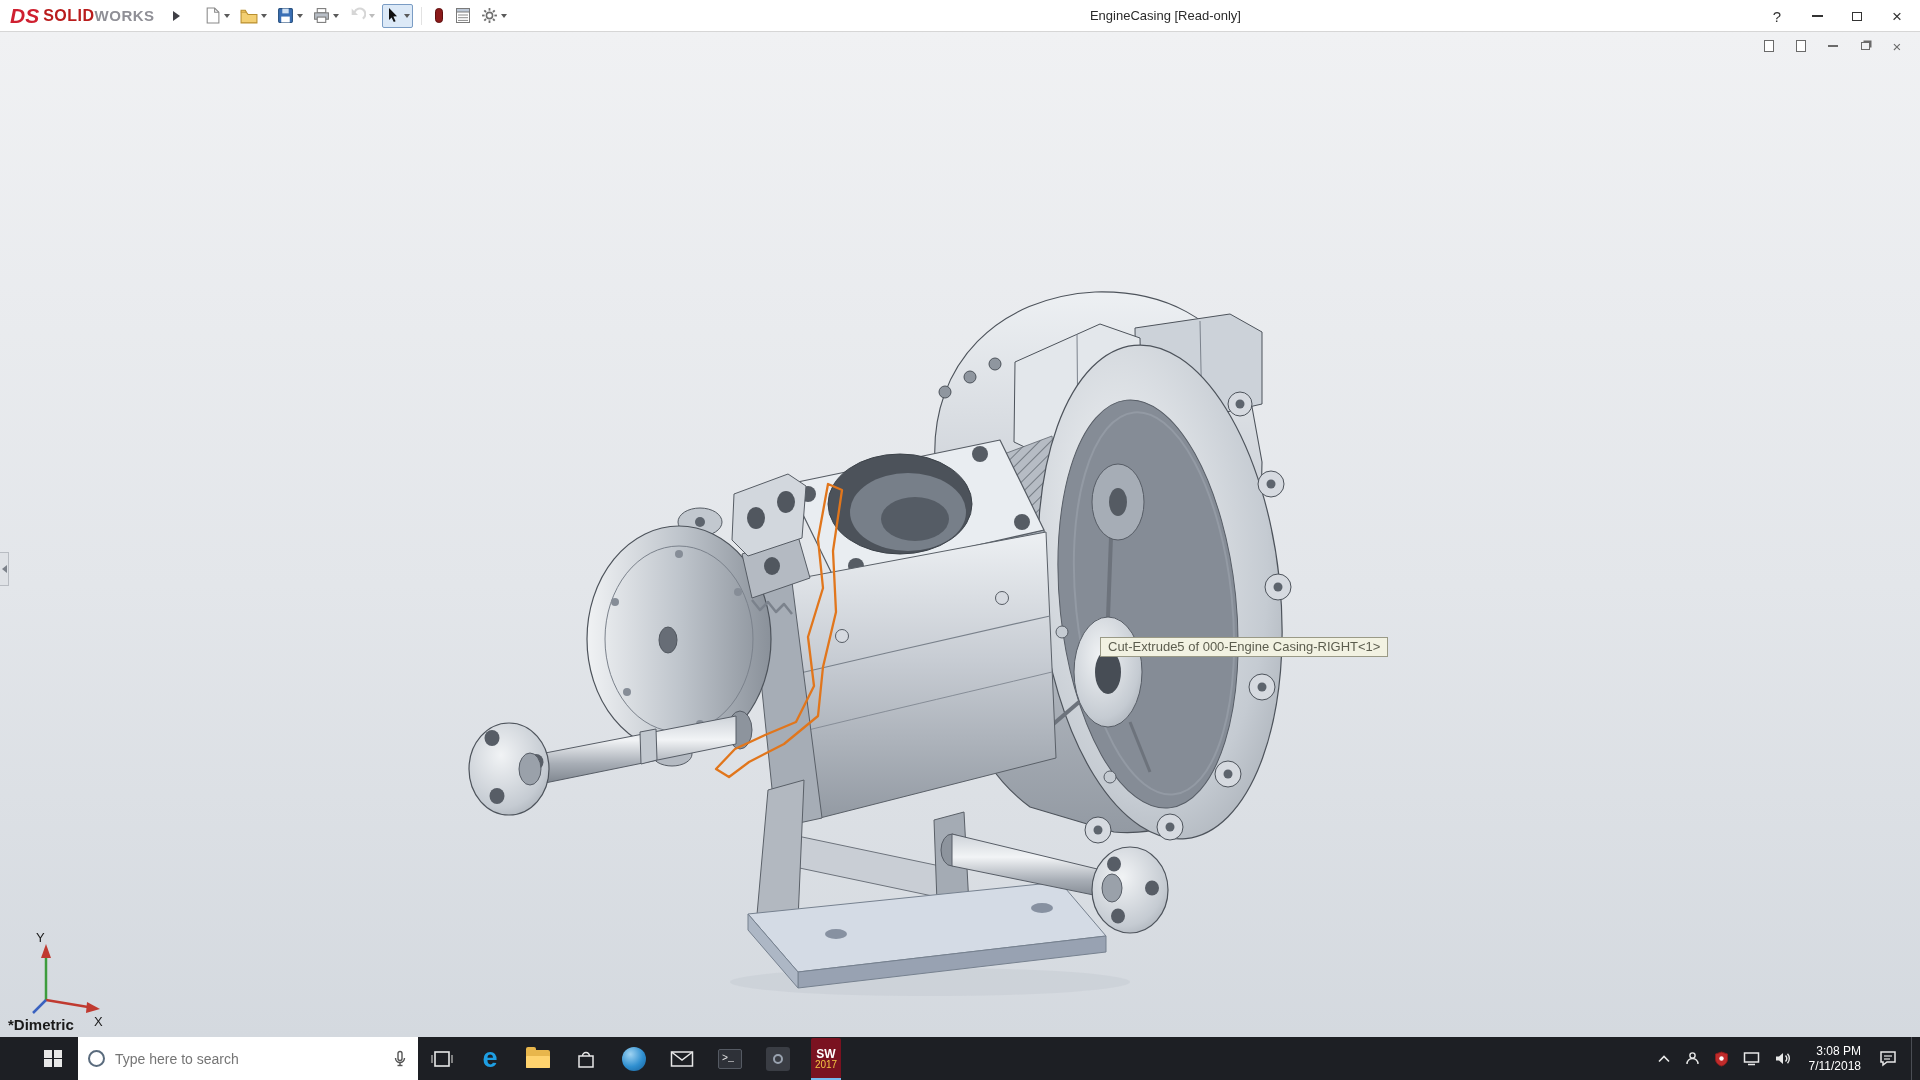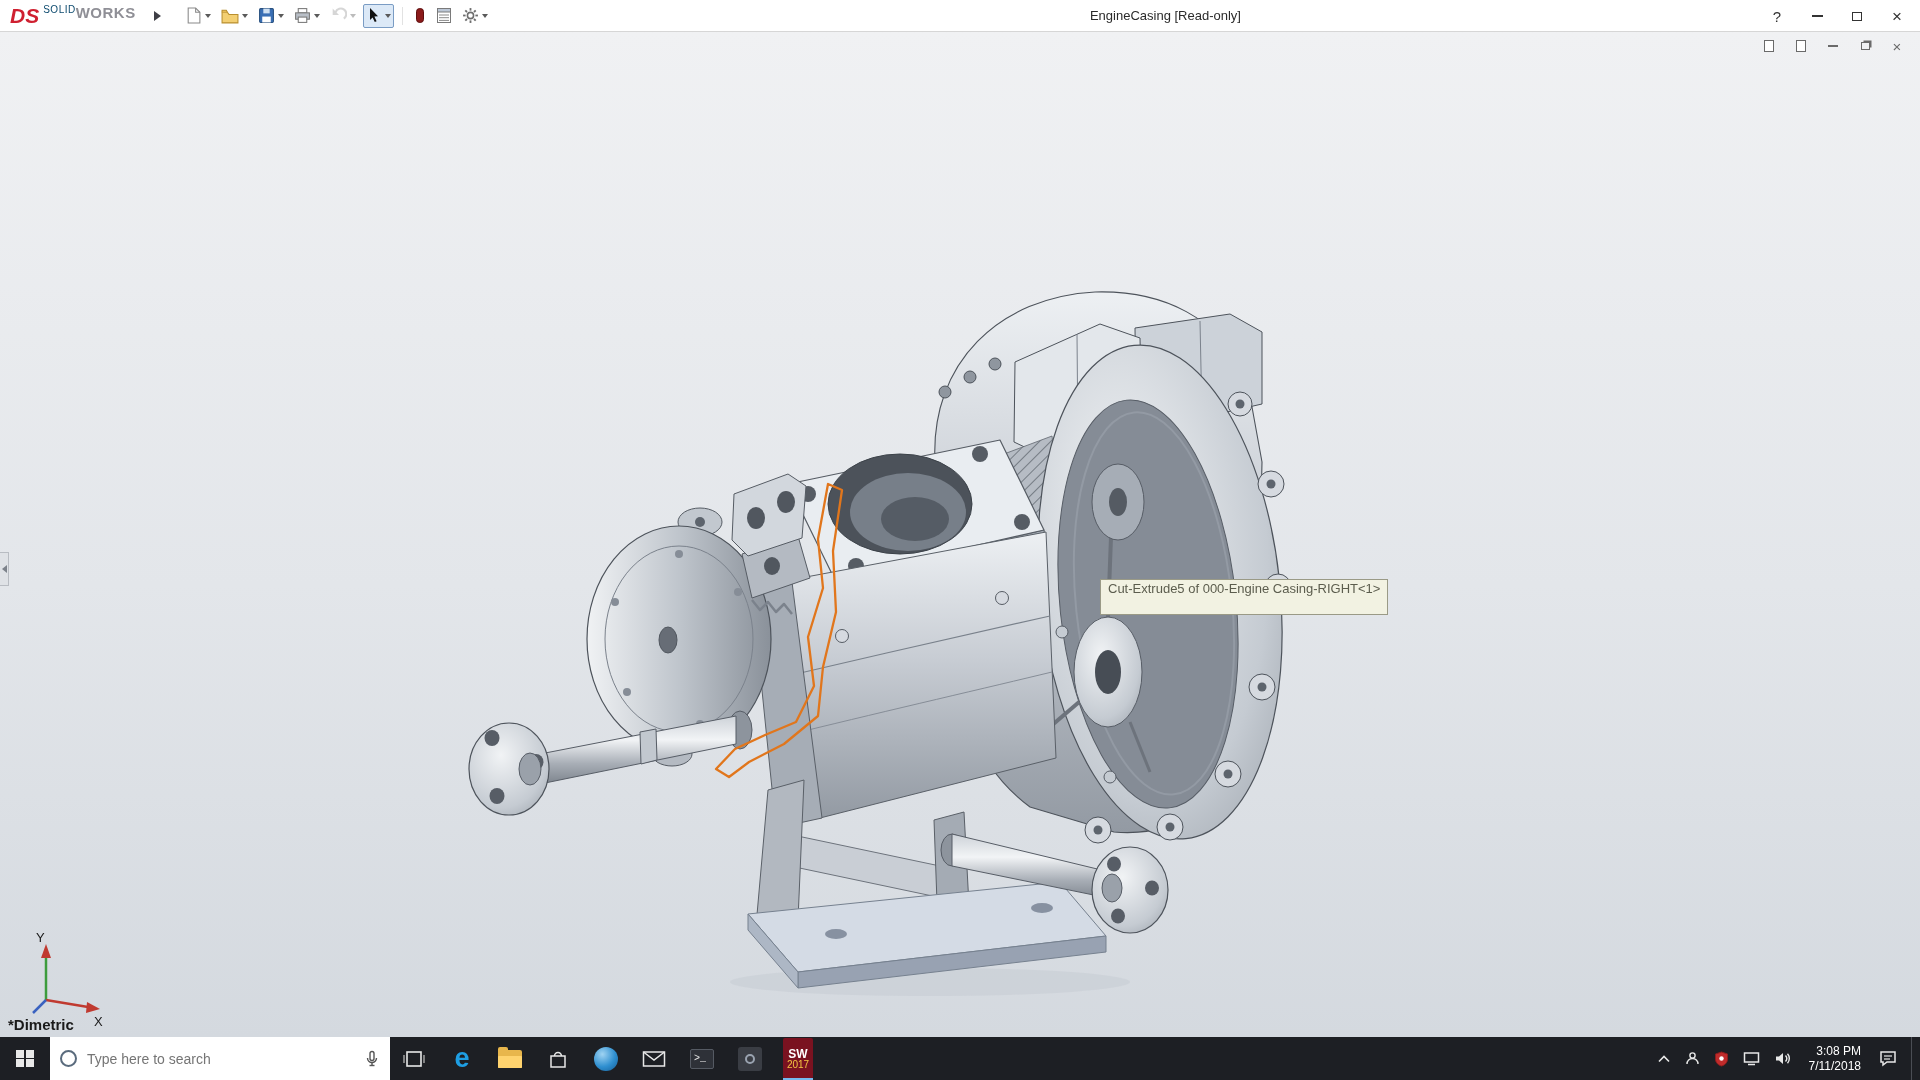--- a/index.html
+++ b/index.html
@@ -1,23 +1,23 @@
 <!DOCTYPE html>
 <html><head>
 <meta charset="utf-8">
 <style>
   * { margin:0; padding:0; box-sizing:border-box; }
   html,body { width:1920px; height:1080px; overflow:hidden; font-family:"Liberation Sans", sans-serif; user-select:none; }
   .app { width:1920px; height:1080px; display:flex; flex-direction:column; background:#e8eaed; }
 
   
   .titlebar { height:32px; background:#ffffff; border-bottom:1px solid #d6d6d6; display:flex; align-items:center; position:relative; flex:0 0 32px; }
-  .brand { display:flex; align-items:flex-start; padding:0 10px 0 10px; }
+  .brand { display:flex; align-items:center; padding:0 10px 0 10px; }
   .brand .ds { color:#cf2030; font-style:italic; font-weight:bold; font-size:21px; margin-right:4px; }
-  .brand .solid { font-weight:400; color:#0c4a6e; font-size:10px; letter-spacing:.5px; }
+  .brand .solid { font-weight:700; color:#b91c1c; font-size:16px; letter-spacing:.5px; }
   .brand .works { font-weight:700; color:#8f8f96; font-size:15px; letter-spacing:.5px; }
   .menu-expand { width:20px; height:20px; display:flex; align-items:center; justify-content:center; margin:0 14px 0 2px; cursor:pointer; }
   .tri-right { width:0; height:0; border-left:7px solid #3f3f46; border-top:5px solid transparent; border-bottom:5px solid transparent; }
   .toolbar { display:flex; align-items:center; gap:4px; }
   .tbtn { display:flex; align-items:center; height:24px; padding:0 2px; border:1px solid transparent; border-radius:2px; cursor:pointer; }
   .tbtn svg { display:block; }
   .caret { width:0; height:0; border-top:4px solid #5a5a5a; border-left:3.5px solid transparent; border-right:3.5px solid transparent; margin-left:3px; }
   .tbtn.disabled { opacity:.4; }
   .tbtn.active { background:#dce9f7; border:1px solid #7a9cc4; }
   .tb-sep { width:1px; height:18px; background:#e2e2e2; margin:0 4px; }
@@ -30,27 +30,27 @@
 
   
   .viewport { position:relative; flex:1 1 auto; background:linear-gradient(#f0f1f3 0%, #e3e6ea 55%, #d4d9df 100%); overflow:hidden; }
   .model-svg { position:absolute; inset:0; }
   .doc-controls { position:absolute; top:6px; right:14px; display:flex; align-items:center; gap:14px; }
   .dc { width:18px; height:16px; display:flex; align-items:center; justify-content:center; cursor:pointer; color:#6a6a6a; }
   .dc .pg { width:10px; height:12px; border:1.4px solid #6a6a6a; background:#fff; }
   .dc .mini { width:10px; height:2px; background:#6a6a6a; }
   .dc .rest { width:9px; height:8px; border:1.4px solid #6a6a6a; box-shadow:2px -2px 0 -0.5px #6a6a6a; }
   .dc .x { font-size:15px; line-height:1; }
-  .tooltip { position:absolute; left:1100px; top:547px; background:#f2f2e2; border:1px solid #9a9a86; color:#5c5d4e; font-size:13px; padding:1px 7px 18px 7px; white-space:nowrap; }
+  .tooltip { position:absolute; left:1100px; top:605px; background:#f2f2e2; border:1px solid #9a9a86; color:#5c5d4e; font-size:13px; padding:1px 7px 2px 7px; white-space:nowrap; }
   .view-label { position:absolute; left:8px; top:984px; font-size:15px; font-weight:700; color:#1a1a1a; }
   .splitter-tab { position:absolute; left:0; top:520px; width:9px; height:34px; background:#dfe2e6; border:1px solid #b8bcc2; border-left:none; display:flex; align-items:center; justify-content:center; cursor:pointer; }
   .splitter-tab .tri { width:0; height:0; border-right:5px solid #7c828a; border-top:4px solid transparent; border-bottom:4px solid transparent; }
 
   
-  .taskbar { height:43px; flex:0 0 43px; background:#1d1f24; display:flex; align-items:stretch; color:#e8e8e8; }
+  .taskbar { height:43px; flex:0 0 43px; background:#1d1f24; display:flex; align-items:stretch; color:#e8e8e8;padding-left:28px; }
   .start { width:50px; display:flex; align-items:center; justify-content:center; cursor:pointer; }
   .winlogo { display:grid; grid-template-columns:8px 8px; grid-template-rows:8px 8px; gap:1.5px; }
   .winlogo div { background:#e8e8e8; }
   .searchbox { width:340px; background:#ffffff; display:flex; align-items:center; padding:0 10px; gap:10px; cursor:text; }
   .searchbox input { flex:1; border:none; outline:none; font-size:14px; color:#444; background:transparent; font-family:"Liberation Sans",sans-serif; }
   .cortana-ring { width:17px; height:17px; border:2px solid #5a6b7d; border-radius:50%; }
   .tb-icon { width:48px; display:flex; align-items:center; justify-content:center; cursor:pointer; position:relative; }
   .tb-icon.running::after { content:""; position:absolute; bottom:0; left:9px; right:9px; height:2.5px; background:#76b9ed; }
   .edge-e { color:#1e9ee3; font-size:27px; font-weight:bold; line-height:1; }
   .folder-ico { position:relative; width:24px; height:18px; }

